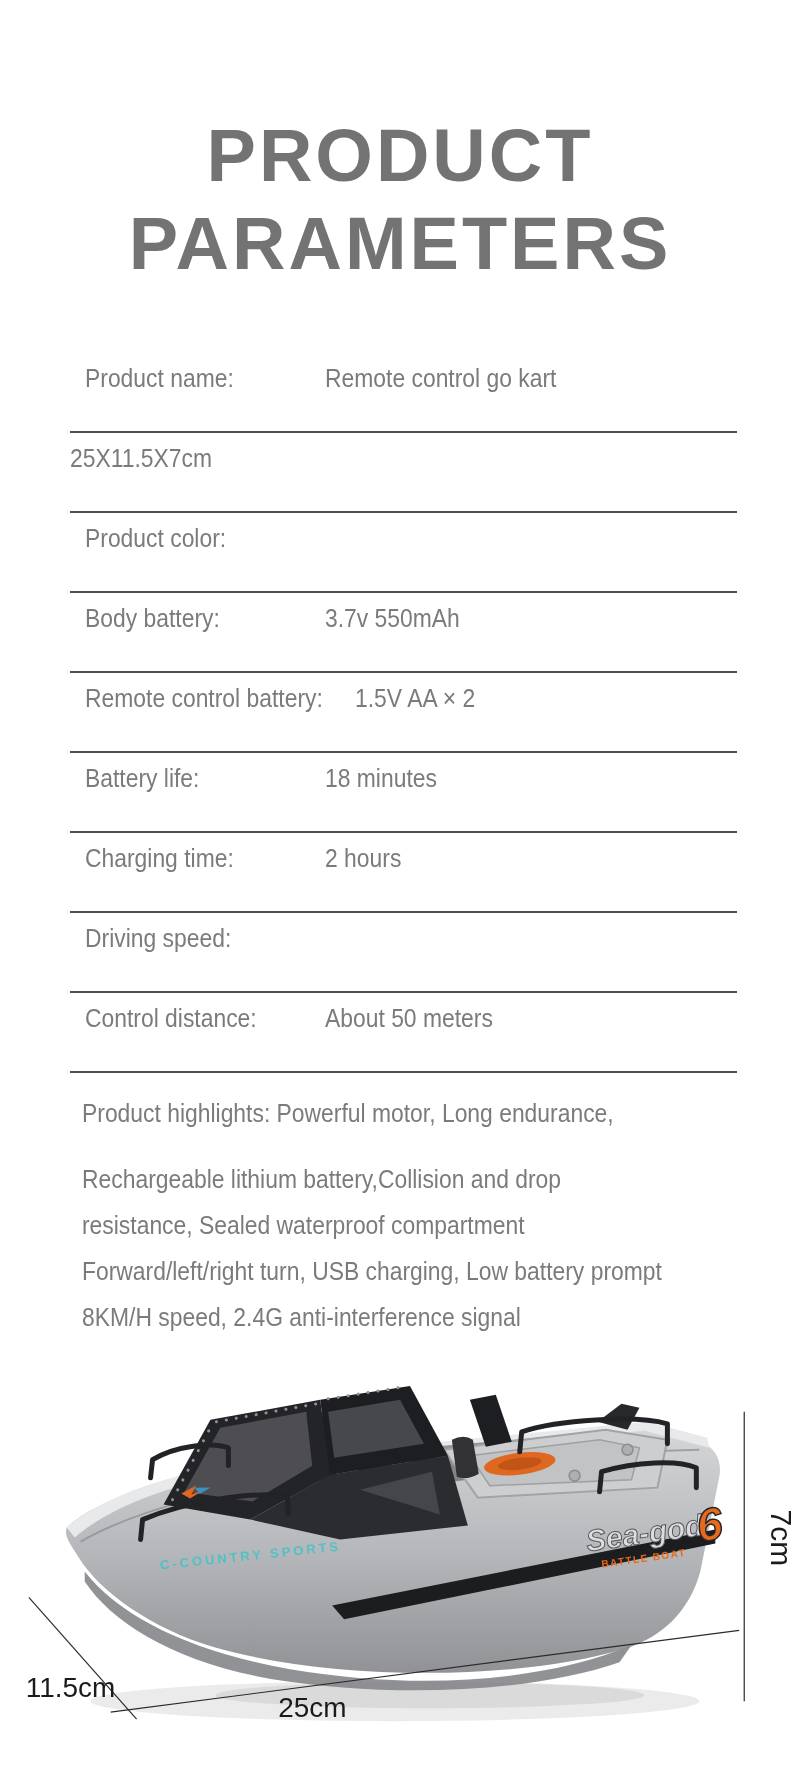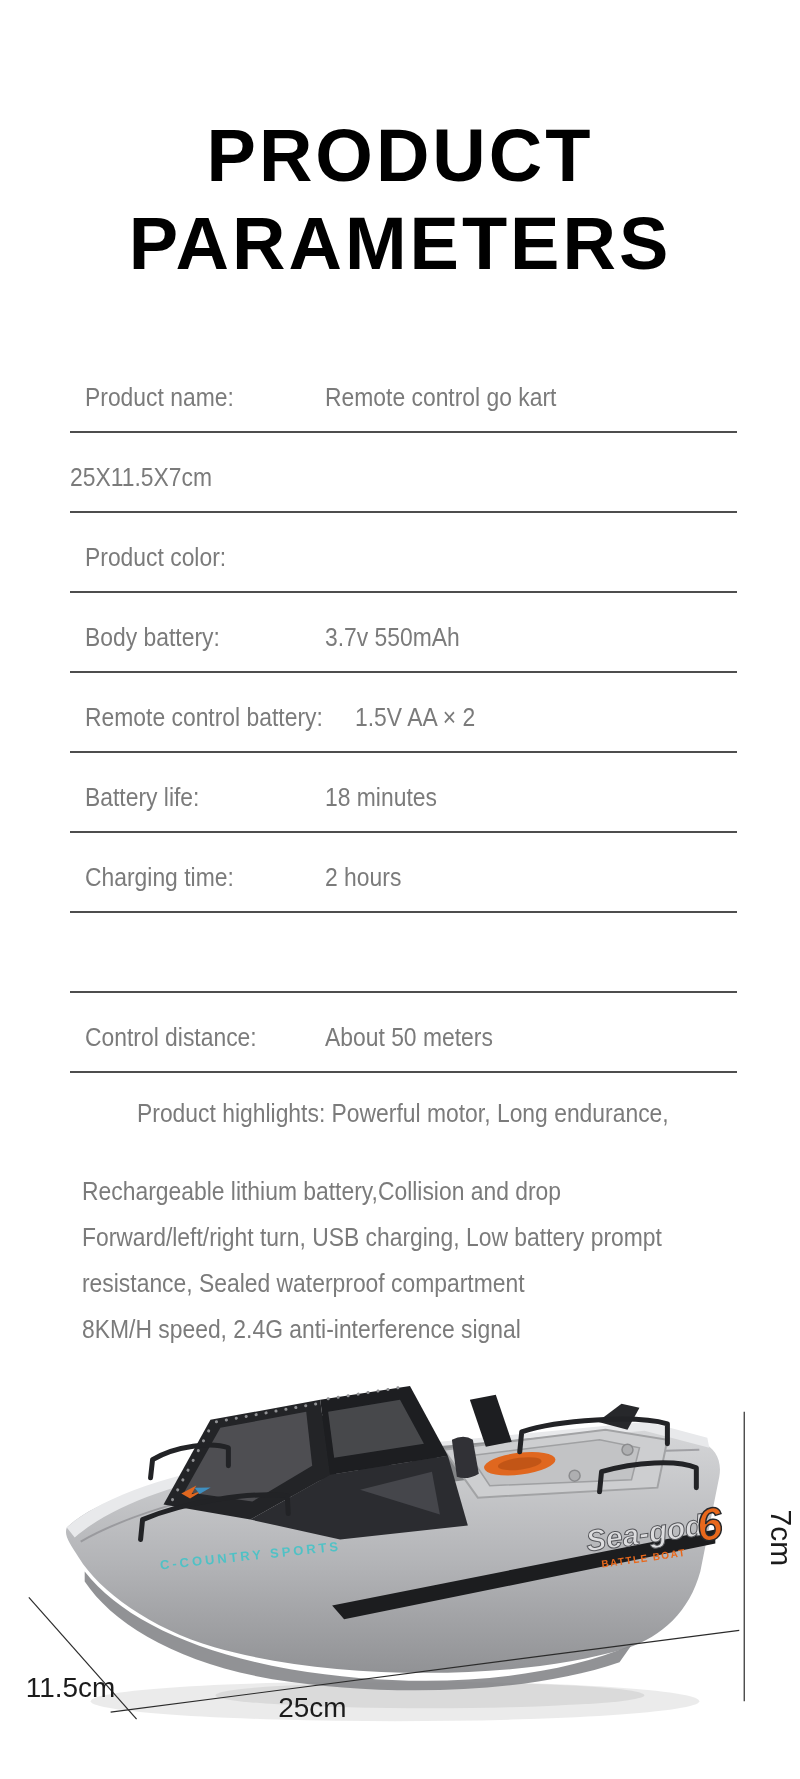--- a/index.html
+++ b/index.html
@@ -3,38 +3,38 @@
 <meta charset="utf-8">
 <style>
   html,body{margin:0;padding:0;background:#fff;}
   .page{
     position:relative;width:800px;height:1779px;background:#ffffff;overflow:hidden;
     font-family:"Liberation Sans","DejaVu Sans",sans-serif;
   }
   
   .title{
     position:absolute;top:112px;left:0;width:100%;text-align:center;
-    font-weight:700;font-size:74px;line-height:88px;letter-spacing:3px;color:#000000;
+    font-weight:700;font-size:74px;line-height:88px;letter-spacing:3px;color:#737373;
   }
   
   .spec-table{position:absolute;left:70px;top:353px;width:667px;}
   .spec-row{
-    display:flex;align-items:center;height:68px;padding-top:10px;
+    display:flex;align-items:flex-start;height:68px;padding-top:10px;
     border-bottom:2px solid #4e4e4e;
   }
   .spec-label{flex:0 0 240px;padding-left:15px;}
   .spec-value{flex:1;}
   .cond{
     display:inline-block;transform:scaleX(.88);transform-origin:left center;
     white-space:nowrap;font-size:26px;color:#7b7b7b;
   }
   
   .highlights{position:absolute;left:82px;top:1090px;}
   .hl-line{height:46px;line-height:46px;white-space:nowrap;}
-  .hl-first{margin-bottom:32px;text-align:right;}
+  .hl-first{margin-bottom:20px;}
   
   .boat-figure{position:absolute;left:0;top:1330px;width:800px;height:449px;}
   .boat-figure svg{display:block;font-family:"Liberation Sans","DejaVu Sans",sans-serif;}
 </style>
 </head>
 <body>
 
 <div class="page">
 
   <div class="title">
@@ -63,32 +63,33 @@
     </div>
     <div class="spec-row">
       <div class="spec-label"><span class="cond">Battery life:</span></div>
       <div class="spec-value"><span class="cond">18 minutes</span></div>
     </div>
     <div class="spec-row">
       <div class="spec-label"><span class="cond">Charging time:</span></div>
       <div class="spec-value"><span class="cond">2 hours</span></div>
     </div>
     <div class="spec-row">
+      <div class="spec-label"><span class="cond">Driving speed:</span></div>
     </div>
     <div class="spec-row">
       <div class="spec-label"><span class="cond">Control distance:</span></div>
       <div class="spec-value"><span class="cond">About 50 meters</span></div>
     </div>
   </div>
 
   <div class="highlights">
     <div class="hl-line hl-first"><span class="cond">Product highlights: Powerful motor, Long endurance,</span></div>
     <div class="hl-line"><span class="cond">Rechargeable lithium battery,Collision and drop</span></div>
+    <div class="hl-line"><span class="cond">resistance, Sealed waterproof compartment</span></div>
     <div class="hl-line"><span class="cond">Forward/left/right turn, USB charging, Low battery prompt</span></div>
-    <div class="hl-line"><span class="cond">resistance, Sealed waterproof compartment</span></div>
     <div class="hl-line"><span class="cond">8KM/H speed, 2.4G anti-interference signal</span></div>
   </div>
 
   <div class="boat-figure">
     <svg viewBox="0 0 800 450" width="800" height="449">
       <defs>
         <linearGradient id="hullGrad" x1="0" y1="0" x2="0" y2="1">
           <stop offset="0" stop-color="#d6d7d9"></stop>
           <stop offset="0.55" stop-color="#b3b4b7"></stop>
           <stop offset="1" stop-color="#919295"></stop>

